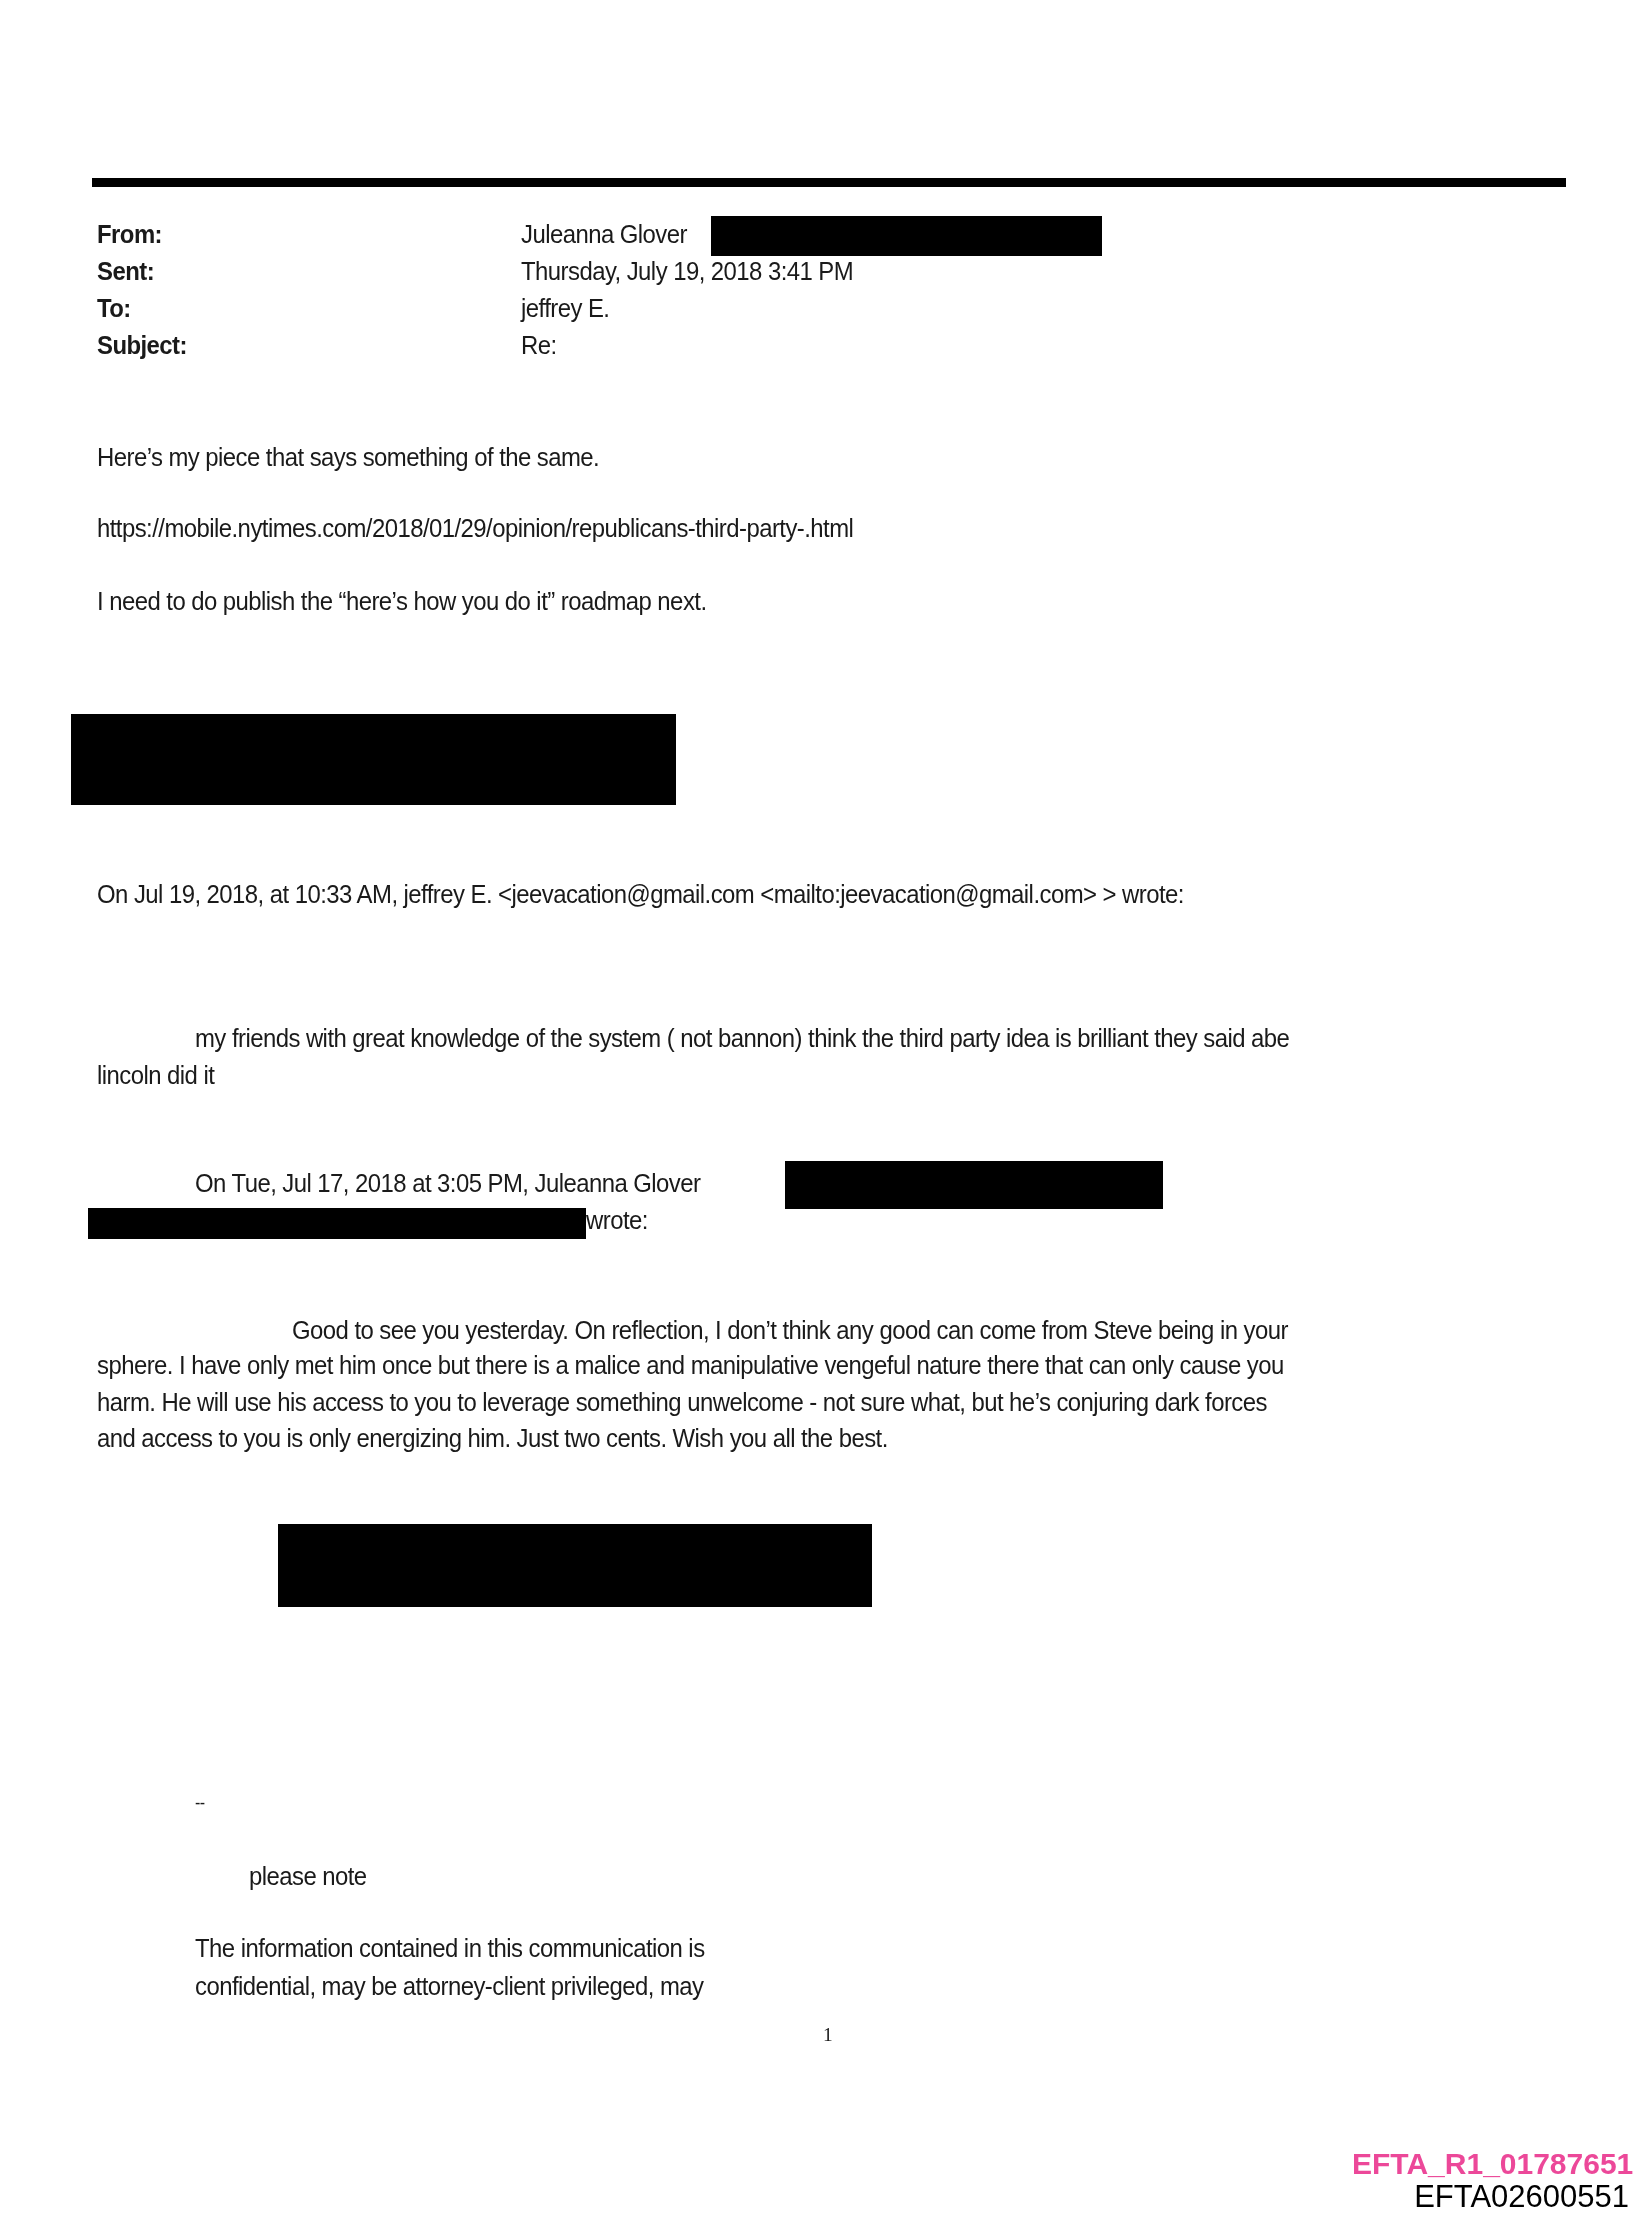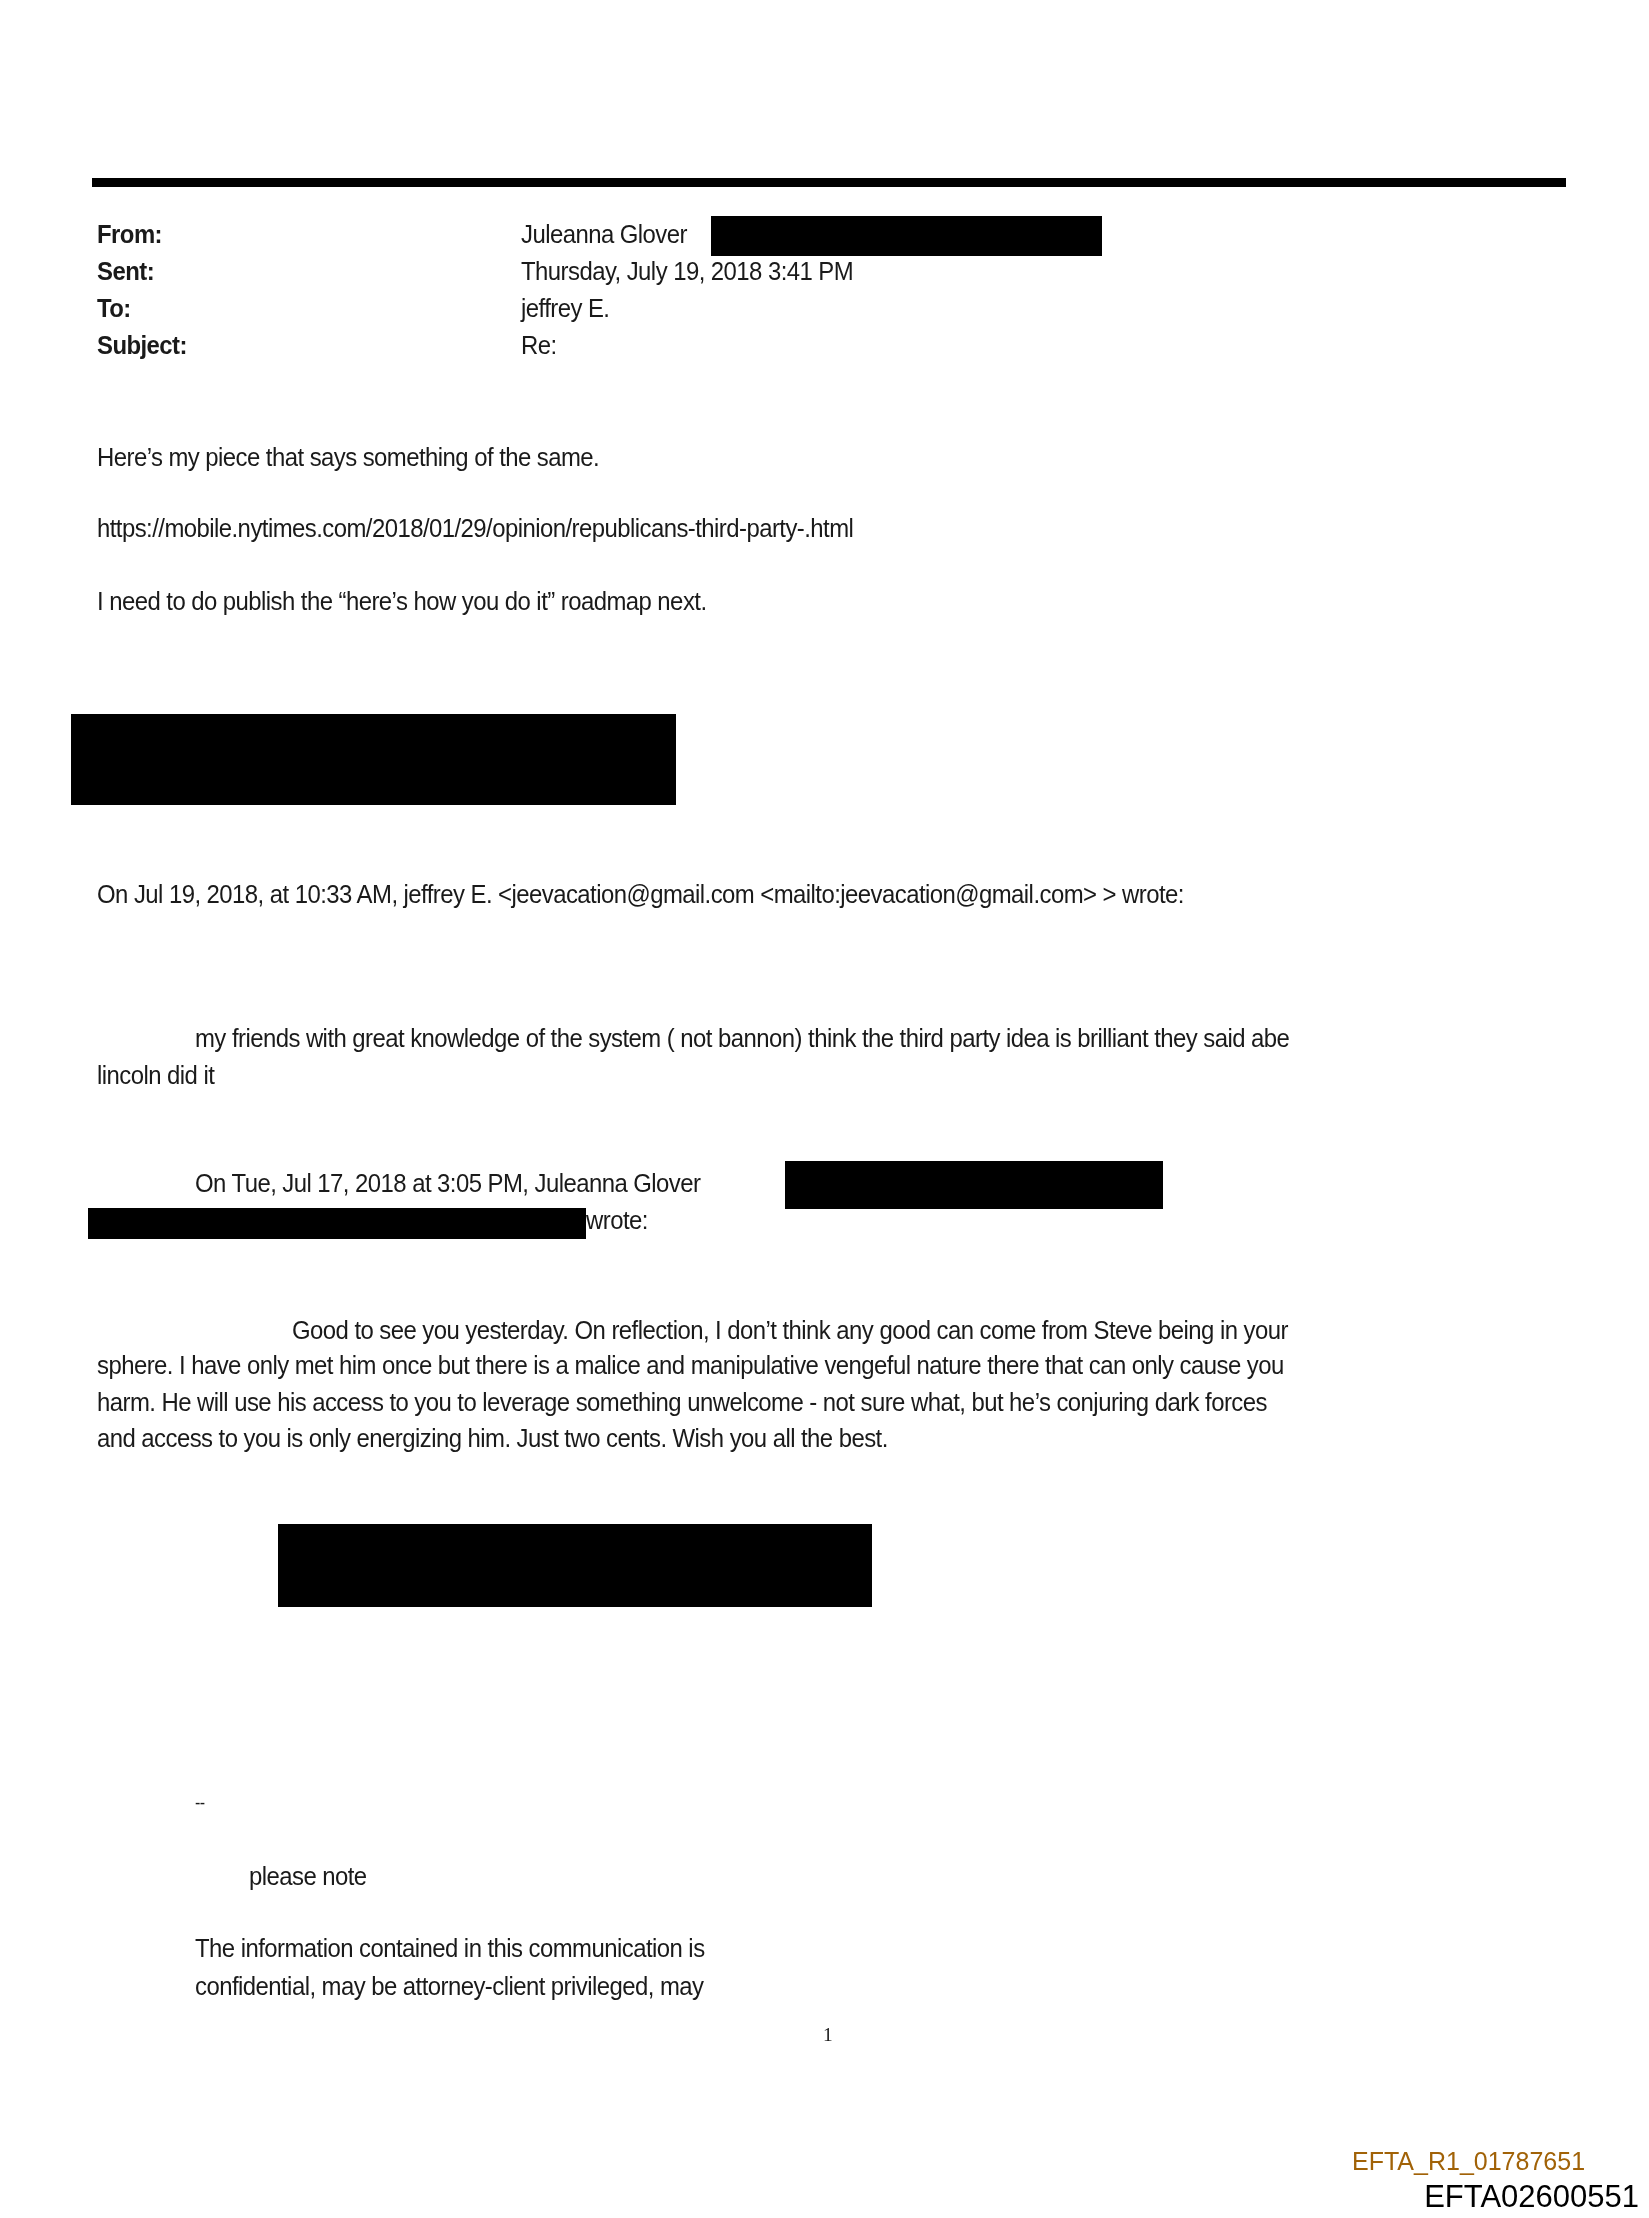--- a/index.html
+++ b/index.html
@@ -3,21 +3,21 @@
 <meta charset="utf-8">
 <style>
   html, body { margin:0; padding:0; background:#fff; }
   body { width:1650px; height:2218px; position:relative; overflow:hidden;
          font-family:"Liberation Sans", "DejaVu Sans", sans-serif; color:#1a1a1a; }
   .abs { position:absolute; white-space:nowrap; }
   .t { font-size:26px; line-height:33px; letter-spacing:-0.6px; transform:scaleX(0.92); transform-origin:left center; }
   .rule { position:absolute; left:92px; top:178px; width:1474px; height:8.7px; background:#000; }
   .lbl { font-weight:bold; }
   .redact { position:absolute; background:#000; }
-  .footer1 { font-size:25px; color:#a16207; }
+  .footer1 { font-size:30px; color:#ec4899;font-weight:bold; }
   .footer2 { font-size:31px; color:#000; }
 </style>
 </head>
 <body>
 
 <div class="rule"></div>
 
 <div class="abs t lbl" style="left:97px;top:218px;">From:</div>
 <div class="abs t" style="left:521px;top:218px;">Juleanna Glover</div>
 <div class="redact" style="left:711px;top:216px;width:391px;height:40px;"></div>
@@ -54,14 +54,14 @@
 <div class="redact" style="left:278px;top:1524px;width:594px;height:83px;"></div>
 
 <div class="abs t" style="left:195px;top:1787px;font-size:17.5px;">--</div>
 <div class="abs t" style="left:249px;top:1860px;">please note</div>
 <div class="abs t" style="left:195px;top:1932px;">The information contained in this communication is</div>
 <div class="abs t" style="left:195px;top:1970px;">confidential, may be attorney-client privileged, may</div>
 
 <div class="abs" style="left:823px;top:2024px;font-family:'Liberation Serif',serif;font-size:19.4px;">1</div>
 
 <div class="abs footer1" style="left:1352px;top:2147px;">EFTA_R1_01787651</div>
-<div class="abs footer2" style="right:11px;top:2179px;text-align:right;">EFTA02600551</div>
+<div class="abs footer2" style="right:21px;top:2179px;text-align:right;">EFTA02600551</div>
 
 
 </body></html>

